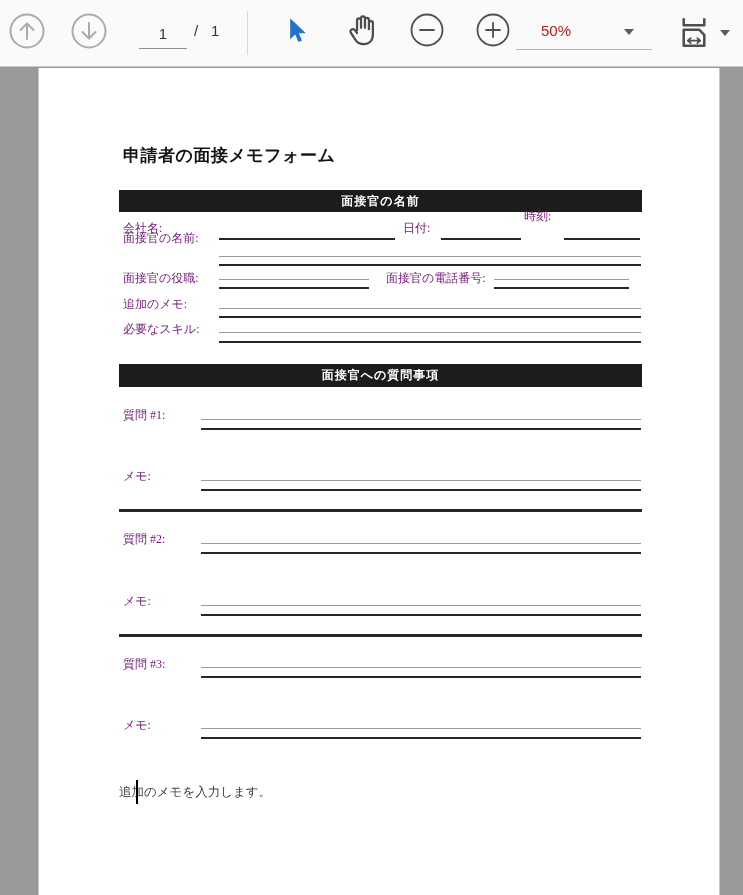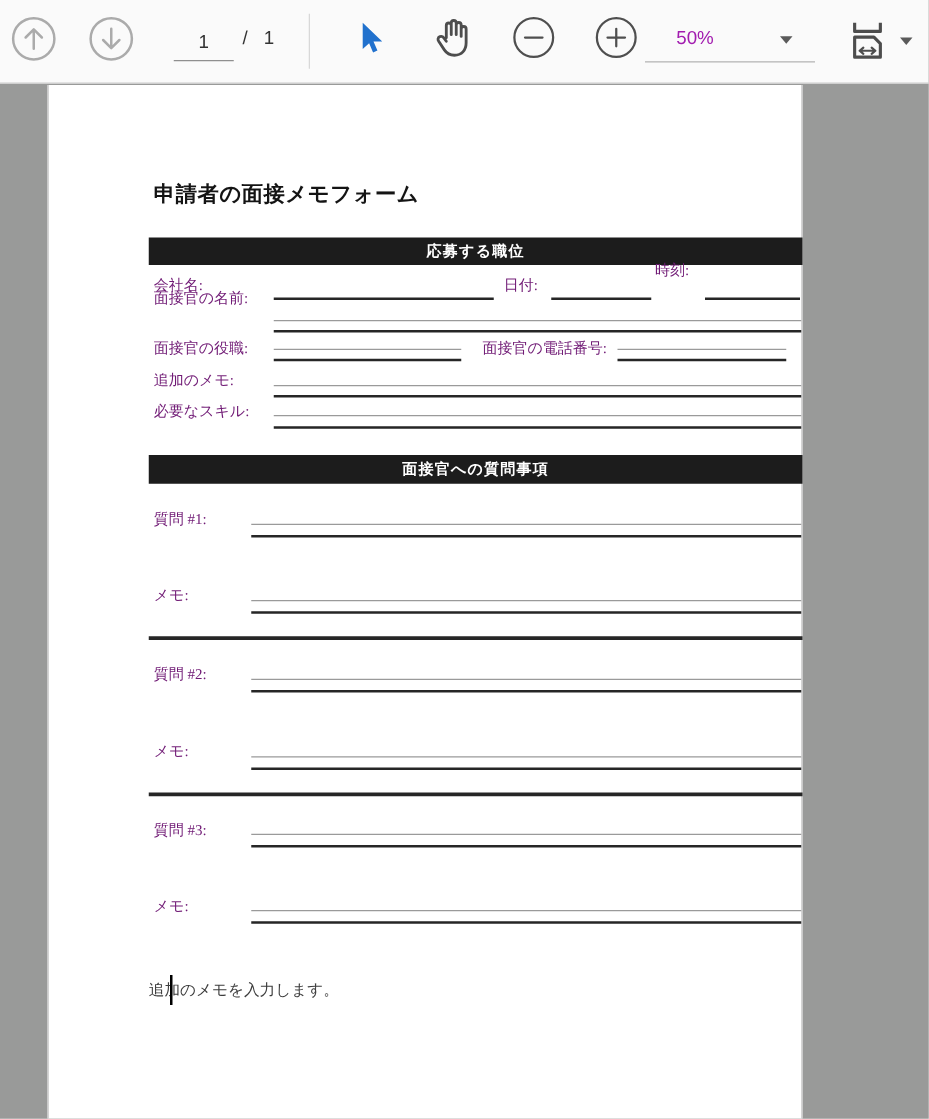--- a/index.html
+++ b/index.html
@@ -7,28 +7,28 @@
   body{position:relative;background:#999a99;font-family:"Liberation Sans","DejaVu Sans",sans-serif;overflow:hidden}
 
   
   .toolbar{position:absolute;left:0;top:0;width:743px;height:67px;background:#fafafa;border-bottom:1px solid #c9c9c9;z-index:10}
   .tbtn{position:absolute;display:flex;align-items:center;justify-content:center;cursor:pointer;background:none;border:none}
   .pagenum{position:absolute;left:139px;top:18px;width:48px;height:31px;border:none;border-bottom:1px solid #8f8f8f;background:transparent;text-align:center;font-size:15px;color:#333;font-family:"Liberation Sans",sans-serif}
   .slash{position:absolute;left:194px;top:22px;font-size:15px;color:#333}
   .ptotal{position:absolute;left:211px;top:22px;font-size:15px;color:#333}
   .tdivider{position:absolute;left:247px;top:11px;width:1px;height:44px;background:#d8d8d8}
   .zoomsel{position:absolute;left:516px;top:15px;width:136px;height:35px;border-bottom:1px solid #b3b3b3;cursor:pointer}
-  .zoomtxt{position:absolute;left:25px;top:7px;font-size:15px;color:#a21caf}
+  .zoomtxt{position:absolute;left:25px;top:7px;font-size:15px;color:#b91c1c}
   .caret-down{width:0;height:0;border-left:5px solid transparent;border-right:5px solid transparent;border-top:6px solid #5a5a5a}
   .zoomsel .caret-down{position:absolute;left:108px;top:14px}
   .fitwrap{position:absolute;left:676px;top:14px;width:62px;height:38px;cursor:pointer}
   .fitwrap .caret-down{position:absolute;left:44px;top:16px}
 
   
-  .page{position:absolute;left:38px;top:68px;width:604px;height:827px;background:#ffffff;border-left:1px solid #c6c6c6;border-right:1px solid #c6c6c6}
+  .page{position:absolute;left:38px;top:68px;width:682px;height:827px;background:#ffffff;border-left:1px solid #c6c6c6;border-right:1px solid #c6c6c6}
   .doc-title{position:absolute;left:84px;top:76px;font-size:17px;font-weight:bold;color:#141414;letter-spacing:.5px}
   .secbar{position:absolute;left:80px;width:523px;height:22px;background:#1c1c1c;color:#fff;display:flex;align-items:center;justify-content:center;font-size:12px;font-weight:bold;letter-spacing:1px}
   .lbl{position:absolute;font-size:12px;color:#701a75;font-family:"Liberation Serif","DejaVu Serif",serif;white-space:nowrap}
   .thick{position:absolute;height:2px;background:#262626}
   .thin{position:absolute;height:1px;background:#9a9a9a}
   .sep{position:absolute;left:80px;width:523px;height:3px;background:#262626}
   .notes-text{position:absolute;left:80px;top:716px;font-size:12.5px;color:#3d3d3d;font-family:"Liberation Serif","DejaVu Serif",serif}
   .text-caret{position:absolute;left:97px;top:712px;width:1.5px;height:24px;background:#000}
 </style>
 </head>
@@ -108,21 +108,21 @@
       </svg>
     </span>
     <span class="caret-down"></span>
   </div>
 </div>
 
 <div class="page">
 
   <div class="doc-title">申請者の面接メモフォーム</div>
 
-  <div class="secbar" style="top:122px">応募する職位</div>
+  <div class="secbar" style="top:122px">面接官の名前</div>
 
   <span class="lbl" style="left:84px;top:152px">会社名:</span>
   <span class="lbl" style="left:364px;top:152px">日付:</span>
   <span class="lbl" style="left:485px;top:140px">時刻:</span>
   <div class="thick" style="left:180px;top:170px;width:176px"></div>
   <div class="thick" style="left:402px;top:170px;width:80px"></div>
   <div class="thick" style="left:525px;top:170px;width:76px"></div>
 
   <span class="lbl" style="left:84px;top:162px">面接官の名前:</span>
   <div class="thin" style="left:180px;top:188px;width:422px"></div>

